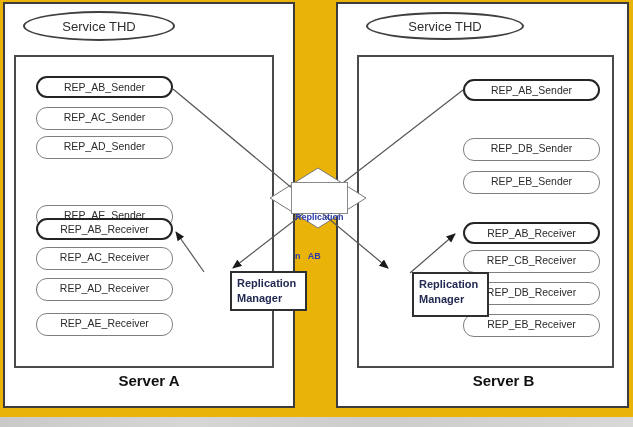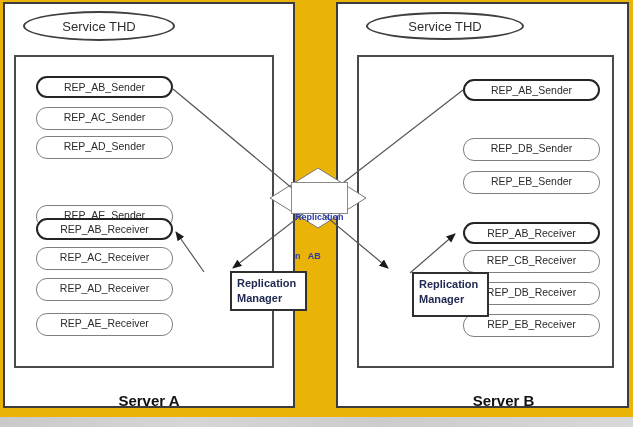--- a/index.html
+++ b/index.html
@@ -20,21 +20,21 @@
     border:1px solid #7f7f7f;border-radius:11px;background:#fff;
     font-size:10.5px;color:#2b2b2b;text-align:center;line-height:19px;
   }
   .pill-strong{border:2px solid #242424;height:22px;line-height:19px;}
   .rm{
     position:absolute;box-sizing:border-box;border:2px solid #2f2f2f;background:#fff;
     font-size:11px;font-weight:bold;color:#222a52;line-height:1.35;
     padding:3px 0 0 5px;z-index:3;margin-left:44px;
   }
   .server-label{
-    position:absolute;text-align:center;font-size:15px;font-weight:bold;color:#111;margin-top:20px;
+    position:absolute;text-align:center;font-size:15px;font-weight:bold;color:#111;
   }
   #overlay{position:absolute;left:0;top:0;z-index:10;pointer-events:none;}
   #connector-label{
     position:absolute;left:291px;top:182px;width:57px;height:32px;box-sizing:border-box;
     background:#fff;border:1px solid #8a8a8a;z-index:11;
     font-size:9px;font-weight:bold;color:#2b3caa;line-height:1.45;
     padding:2px 0 0 3px;white-space:pre;
   }
   #bottom-strip{
     position:absolute;left:0;top:417px;width:633px;height:10px;

